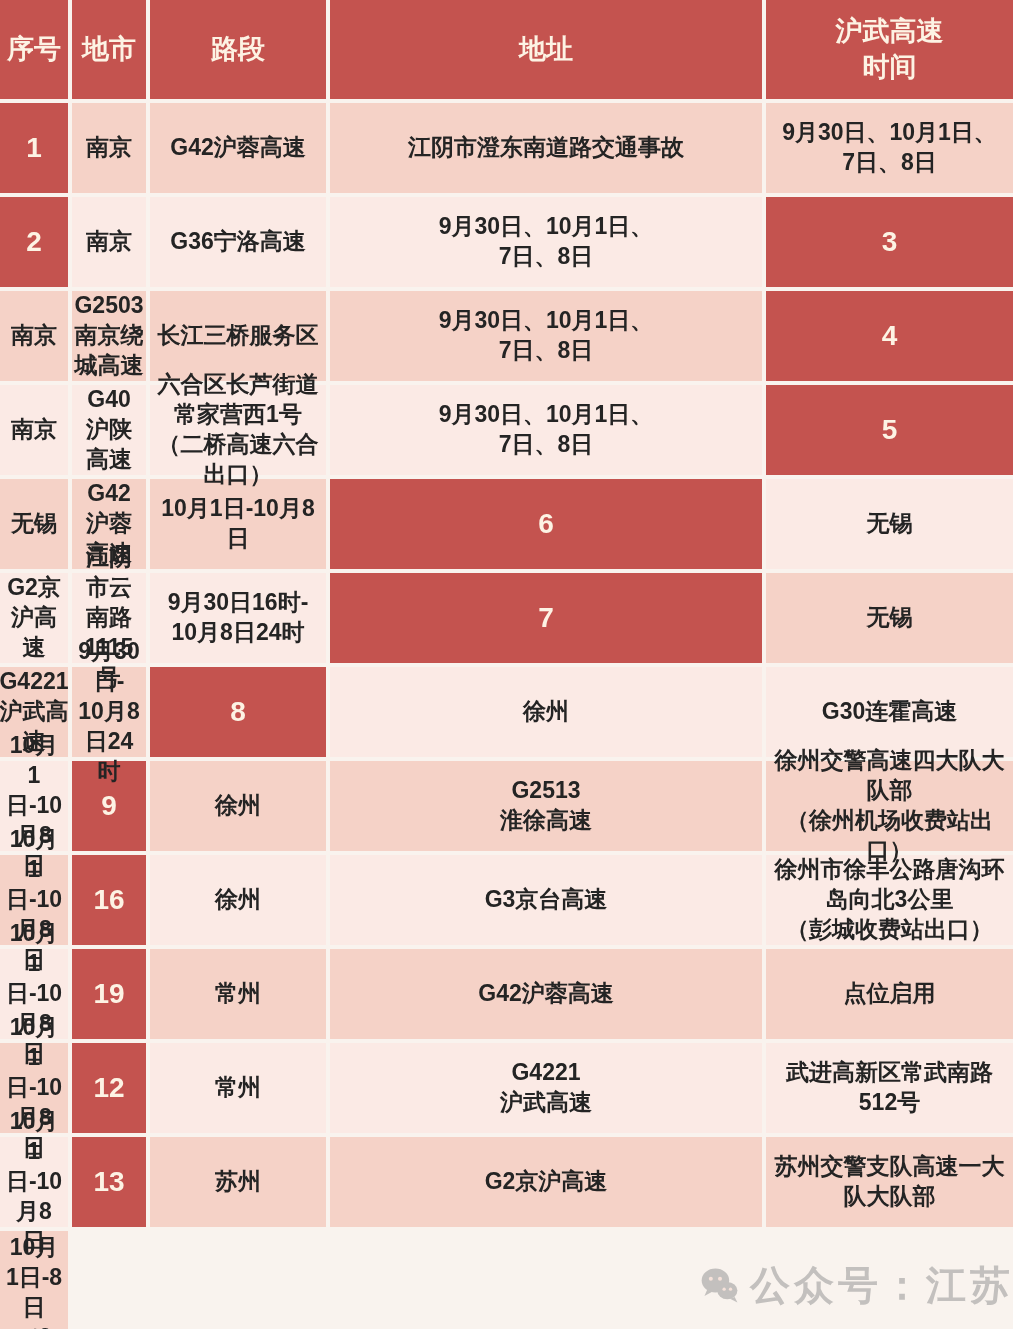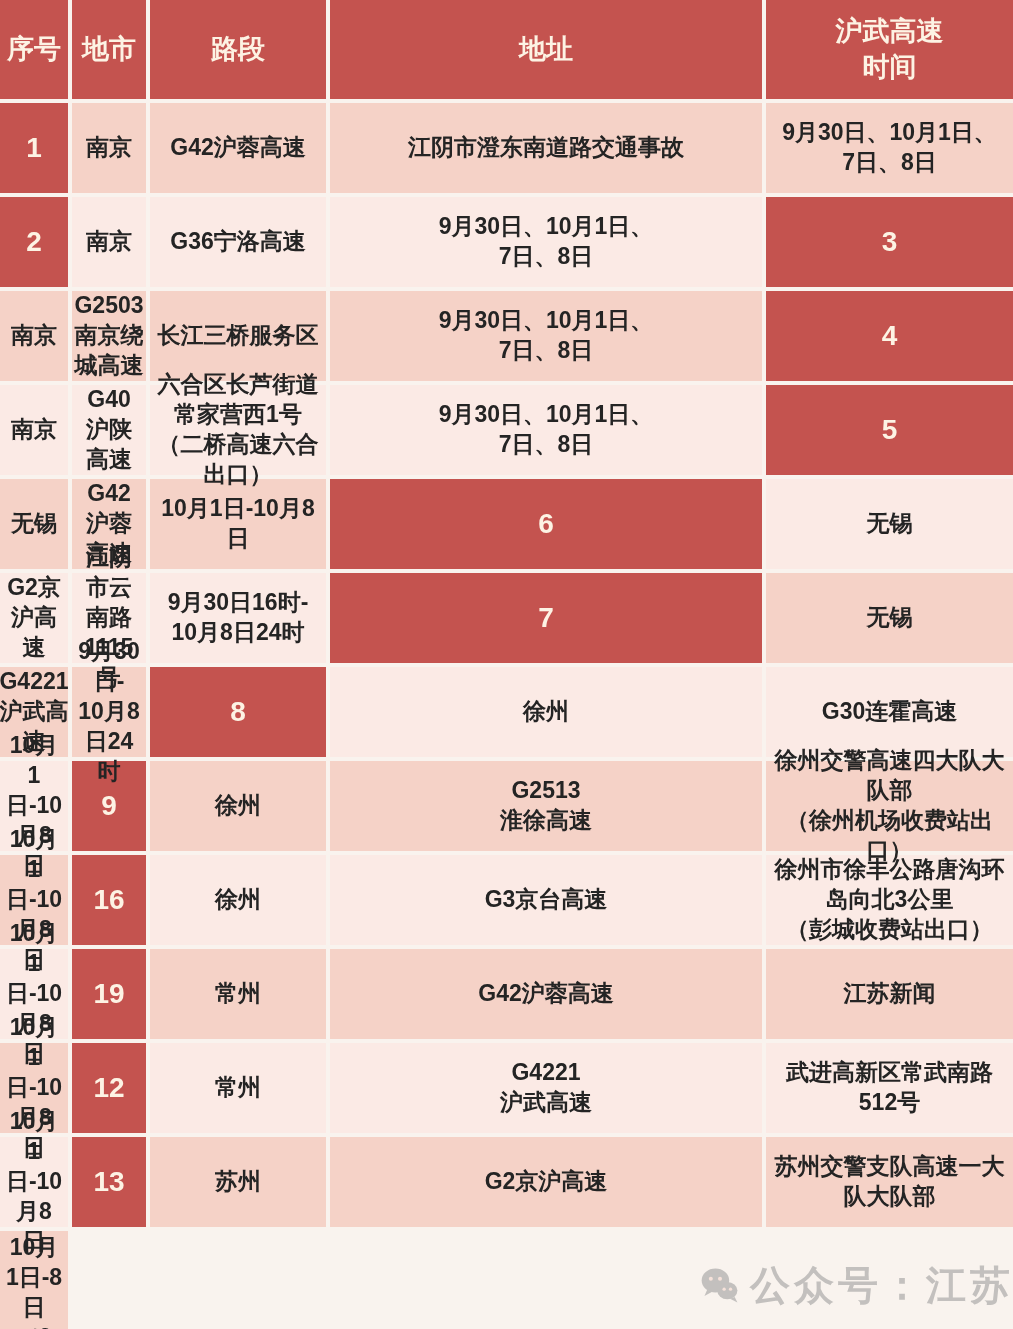--- a/index.html
+++ b/index.html
@@ -149,21 +149,21 @@
     <div class="ncell"><span>16</span></div>
     <div class="cell even"><span>徐州</span></div>
     <div class="cell even"><span>G3京台高速</span></div>
     <div class="cell even"><span>徐州市徐丰公路唐沟环岛向北3公里
 （彭城收费站出口）</span></div>
     <div class="cell even"><span>10月1日-10月8日</span></div>
 
     <div class="ncell"><span>19</span></div>
     <div class="cell odd"><span>常州</span></div>
     <div class="cell odd"><span>G42沪蓉高速</span></div>
-    <div class="cell odd"><span>江苏新闻</span></div>
+    <div class="cell odd"><span>点位启用</span></div>
     <div class="cell odd"><span>10月1日-10月8日</span></div>
 
     <div class="ncell"><span>12</span></div>
     <div class="cell even"><span>常州</span></div>
     <div class="cell even"><span>G4221
 沪武高速</span></div>
     <div class="cell even"><span>武进高新区常武南路512号</span></div>
     <div class="cell even"><span>10月1日-10月8日</span></div>
 
     <div class="ncell"><span>13</span></div>

